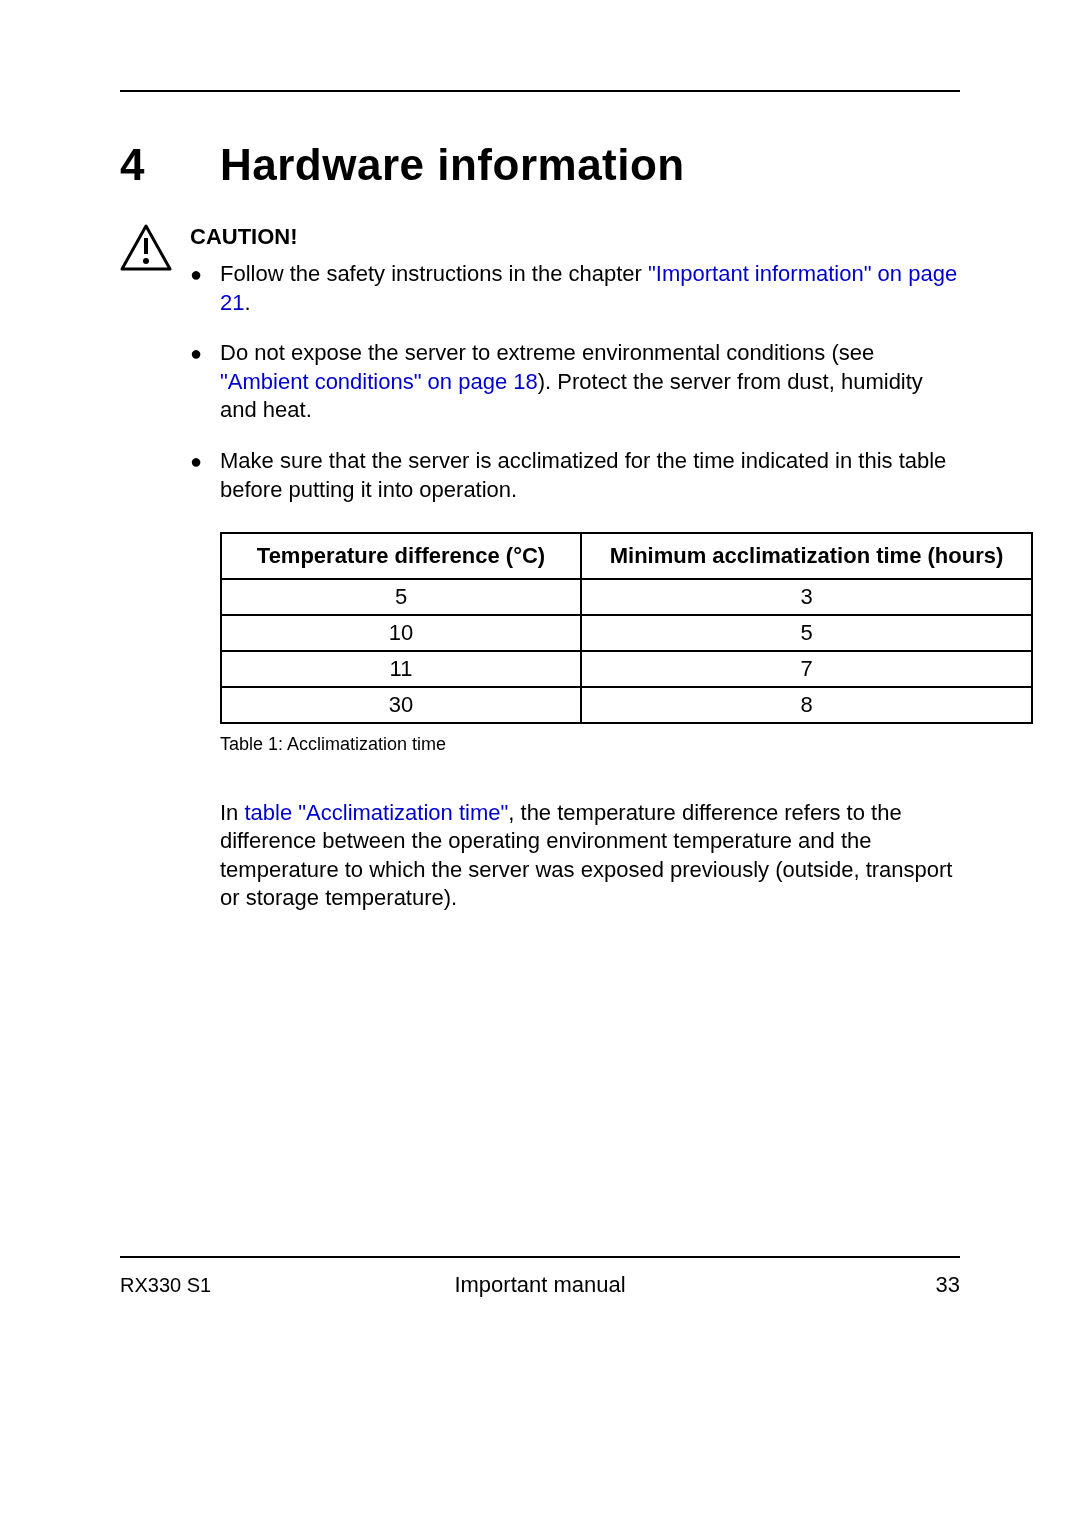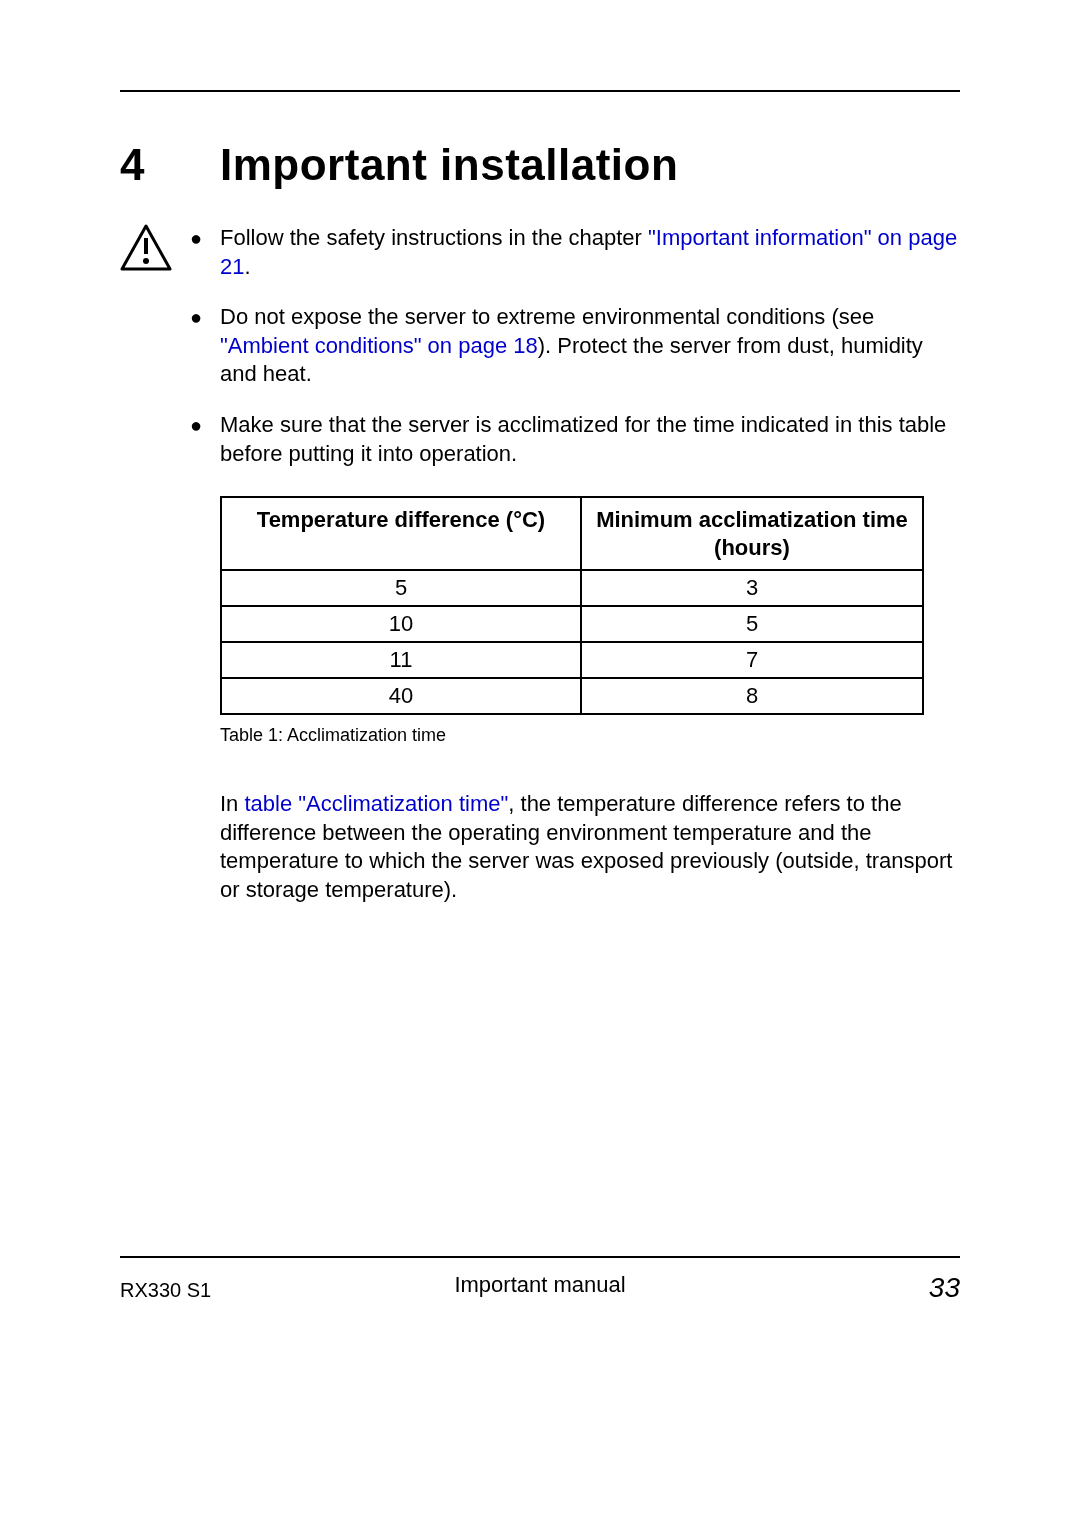--- a/index.html
+++ b/index.html
@@ -71,21 +71,21 @@
   .doc-link {
     color: #0000cc;
     cursor: pointer;
   }
   .table-wrap {
     margin-left: 100px;
     margin-top: 6px;
   }
   table.acc-table {
     border-collapse: collapse;
-    width: 704px;
+    width: 813px;
     font-size: 22px;
   }
   table.acc-table th {
     border: 2px solid #000;
     padding: 8px 10px;
     font-weight: bold;
     text-align: center;
     vertical-align: top;
     line-height: 1.25;
   }
@@ -127,42 +127,43 @@
     font-size: 20px;
     align-items: baseline;
   }
   .footer-left { }
   .footer-center {
     position: absolute;
     left: 50%;
     transform: translateX(-50%);
     font-size: 22px;
   }
-  .footer-right { font-size: 28px; font-style: italic; }
+  .footer-right { font-size: 22px; }
 </style>
 </head>
 <body>
 
 <div class="page">
   <div class="top-rule"></div>
 
   <div class="chapter-heading">
     <span class="chapter-num">4</span>
-    <span>Important installation</span>
+    <span>Hardware information</span>
   </div>
 
   <div class="caution-block">
     <div class="caution-icon-col">
       <svg class="caution-icon" viewBox="0 0 52 48">
         <polygon points="26,2 50,45 2,45" fill="none" stroke="#000" stroke-width="3" stroke-linejoin="round"></polygon>
         <rect x="24" y="14" width="4" height="16" fill="#000"></rect>
         <circle cx="26" cy="37" r="3" fill="#000"></circle>
       </svg>
     </div>
     <div class="caution-body">
+      <div class="caution-label">CAUTION!</div>
 
       <div class="bullet-item">
         <div class="bullet-dot">●</div>
         <div class="bullet-text">
           <span>Follow the safety instructions in the chapter </span><span class="doc-link">"Important information" on page 21</span><span>.</span>
         </div>
       </div>
 
       <div class="bullet-item">
         <div class="bullet-dot">●</div>
@@ -196,21 +197,21 @@
         </tr>
         <tr>
           <td>10</td>
           <td>5</td>
         </tr>
         <tr>
           <td>11</td>
           <td>7</td>
         </tr>
         <tr>
-          <td>40</td>
+          <td>30</td>
           <td>8</td>
         </tr>
       </tbody>
     </table>
     <div class="table-caption">Table 1: Acclimatization time</div>
   </div>
 
   <div class="para-after">
     <span>In </span><span class="doc-link">table "Acclimatization time"</span><span>, the temperature difference refers to the difference between the operating environment temperature and the temperature to which the server was exposed previously (outside, transport or storage temperature).</span>
   </div>

